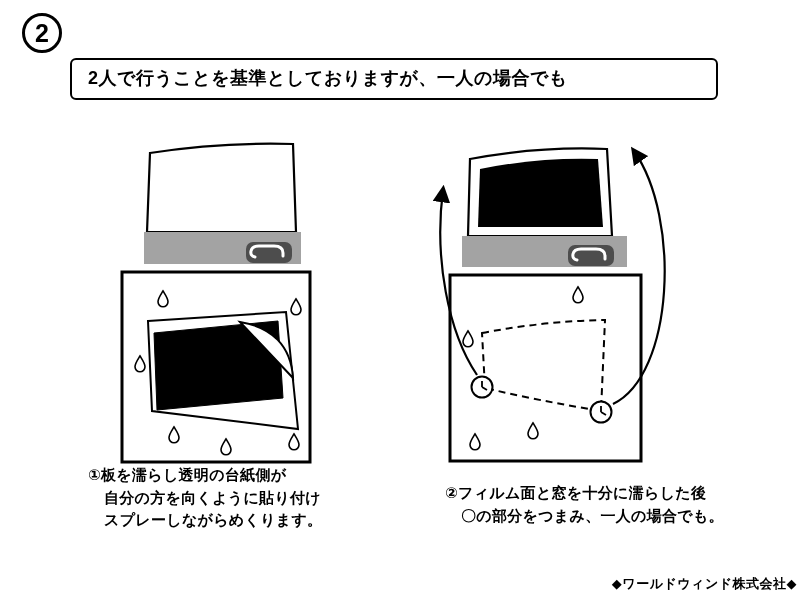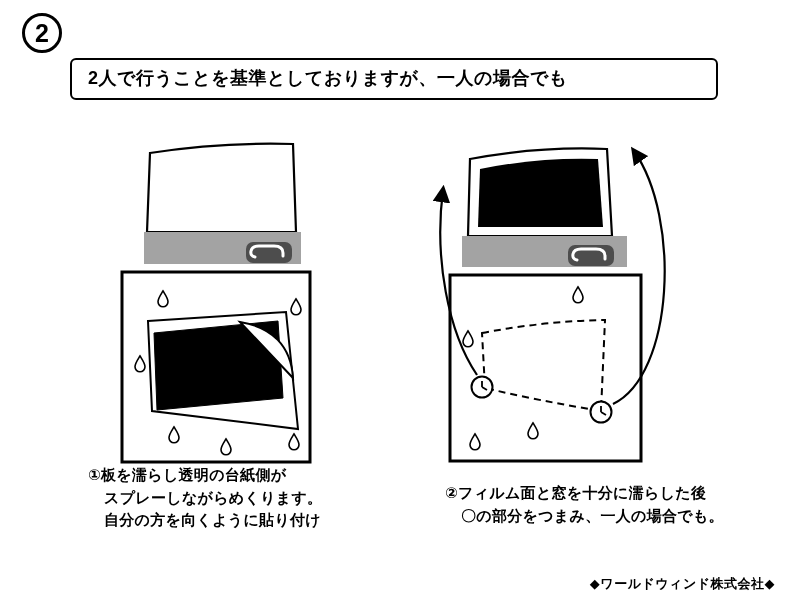--- a/index.html
+++ b/index.html
@@ -27,21 +27,21 @@
   .caption{position:absolute;font-size:15px;line-height:1.5;font-weight:600;letter-spacing:.3px;}
   #left-caption{left:88px;top:464px;}
   #right-caption{left:418px;top:482px;margin-left:27px;}
   .caption .indent{padding-left:16px;}
 
   .logo{position:absolute;right:16px;top:529px;width:74px;text-align:center;}
   .logo-ws{font-size:33px;font-weight:800;font-style:italic;line-height:1;}
   .logo-w2{color:#2222cc;margin-left:-15px;}
   .logo-sub{color:#2222cc;font-size:9px;margin-top:-1px;letter-spacing:.3px;}
 
-  .company{position:absolute;right:25px;top:575px;font-size:13px;font-weight:700;letter-spacing:.5px;}
+  .company{position:absolute;right:3px;top:575px;font-size:13px;font-weight:700;letter-spacing:.5px;}
 </style>
 </head>
 <body>
 
 <div class="canvas">
 
   <div class="step-circle">
     <span>2</span>
   </div>
 
@@ -120,22 +120,22 @@
     <g fill="#fff" stroke="#000" stroke-width="1.6">
       <use href="#dropR" transform="translate(468,338)"></use>
       <use href="#dropR" transform="translate(578,294)"></use>
       <use href="#dropR" transform="translate(475,441)"></use>
       <use href="#dropR" transform="translate(533,430)"></use>
     </g>
   </svg>
 
   <div class="caption" id="left-caption">
     <div>①板を濡らし透明の台紙側が</div>
+    <div class="indent">自分の方を向くように貼り付け</div>
     <div class="indent">スプレーしながらめくります。</div>
-    <div class="indent">自分の方を向くように貼り付け</div>
   </div>
 
   <div class="caption" id="right-caption">
     <div>②フィルム面と窓を十分に濡らした後</div>
     <div class="indent">〇の部分をつまみ、一人の場合でも。</div>
   </div>
 
 
   <div class="company">◆ワールドウィンド株式会社◆</div>
 

